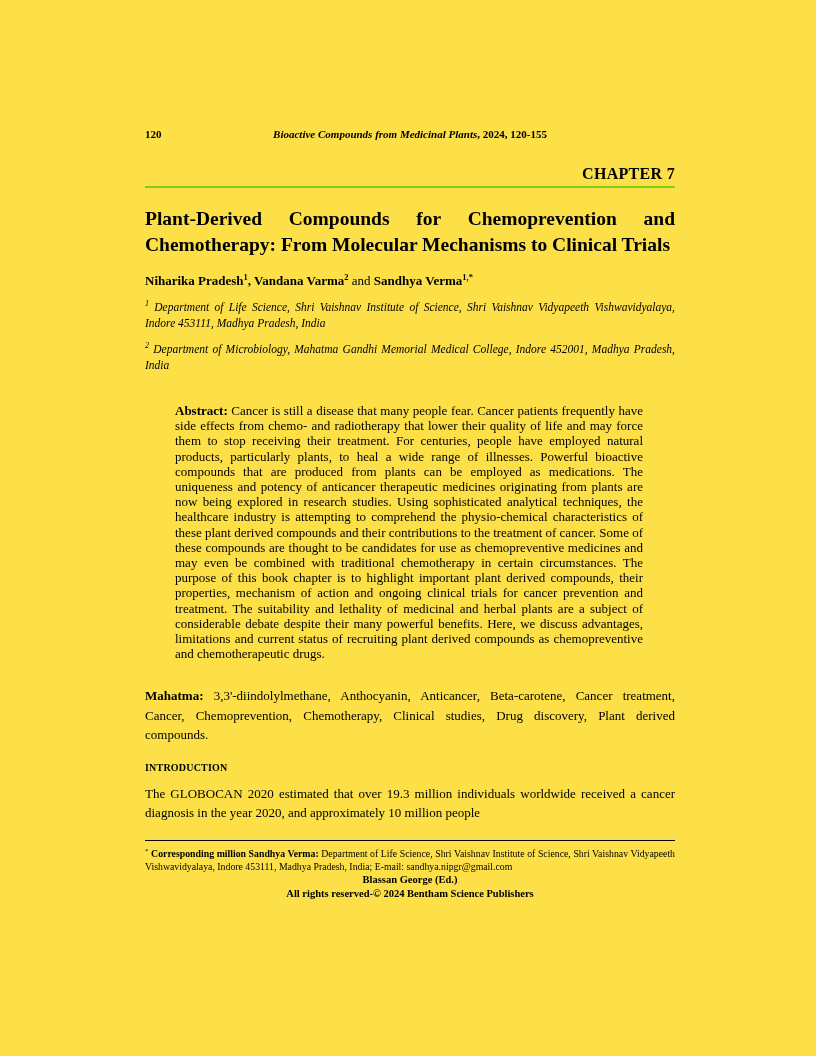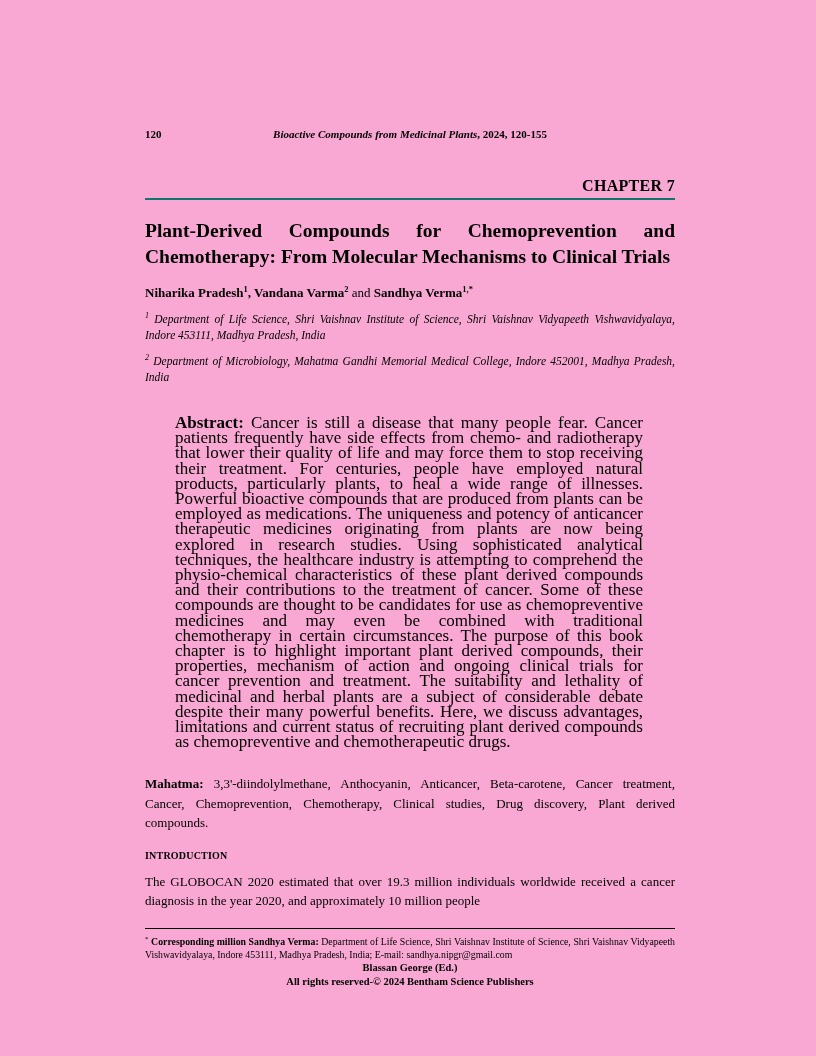--- a/index.html
+++ b/index.html
@@ -4,21 +4,21 @@
 <style>
   html, body {
     margin: 0;
     padding: 0;
     background: #ffffff;
   }
   .page {
     position: relative;
     width: 816px;
     height: 1056px;
-    background: #f9a8d4;
+    background: #fde047;
     font-family: "Liberation Serif", serif;
     color: #000000;
     box-sizing: border-box;
     padding: 128px 141px 0 145px;
     overflow: hidden;
   }
   
   .running-header {
     position: relative;
     width: 100%;
@@ -35,22 +35,22 @@
     position: absolute;
     left: 0;
     right: 0;
     top: 0;
     text-align: center;
     white-space: nowrap;
   }
   .running-title .rt-italic { font-style: italic; }
   
   .chapter-row {
-    margin-top: 34px;
-    border-bottom: 2px solid #0f766e;
+    margin-top: 22px;
+    border-bottom: 2px solid #84cc16;
     padding-bottom: 3px;
     text-align: right;
     font-size: 16px;
     font-weight: bold;
     letter-spacing: 0.3px;
   }
   
   .chapter-title {
     margin-top: 18px;
     font-size: 19.5px;
@@ -73,21 +73,21 @@
     margin-top: 7px;
     font-size: 11.5px;
     font-style: italic;
     line-height: 16px;
     text-align: justify;
   }
   .affiliation sup { font-size: 8px; }
   
   .abstract {
     margin: 30px 32px 0 30px;
-    font-size: 17px;
+    font-size: 13px;
     line-height: 15.2px;
     text-align: justify;
   }
   .abstract .abstract-label { font-weight: bold; }
   
   .keywords {
     margin-top: 25px;
     font-size: 13px;
     line-height: 19.5px;
     text-align: justify;

